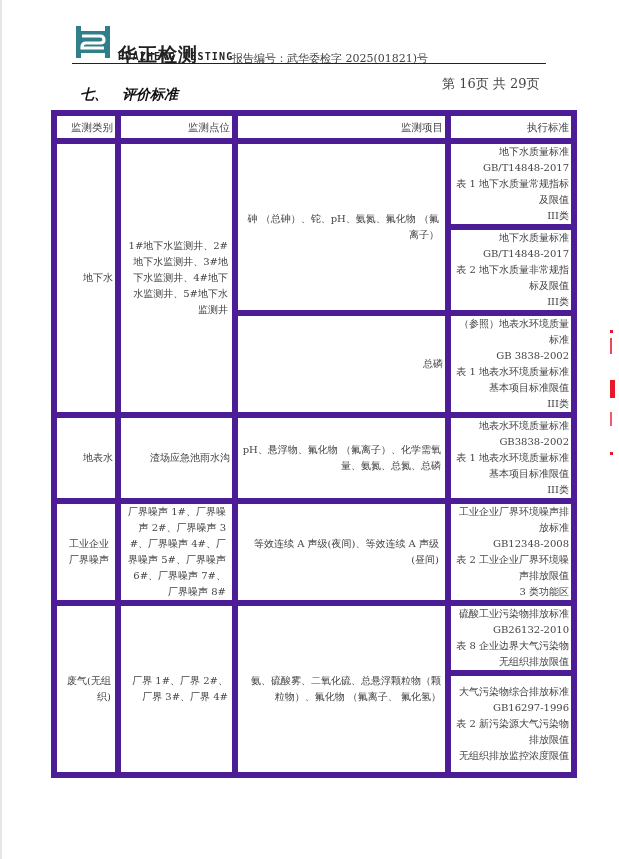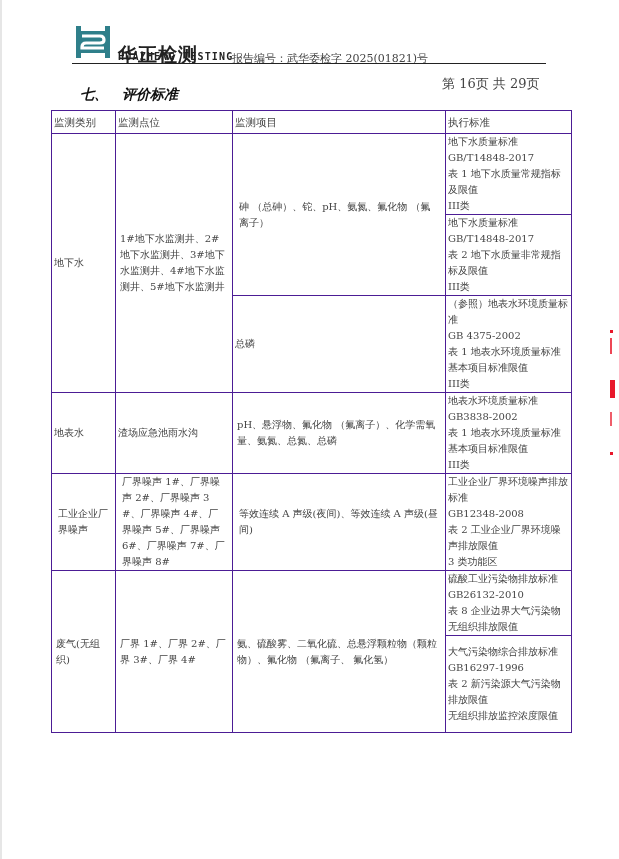--- a/index.html
+++ b/index.html
@@ -11,21 +11,21 @@
     .header { position: absolute; left: 72px; top: 24px; width: 474px; height: 40px; }
     .logo { position: absolute; left: 4px; top: 2px; width: 34px; height: 32px; }
     .brand-cn { position: absolute; left: 46px; top: 2px; font-family: "DejaVu Sans", sans-serif; font-weight: bold; font-size: 19px; color: #222; letter-spacing: 1px; margin-top: 16px; }
     .brand-en { position: absolute; left: 46px; top: 27px; font-family: "DejaVu Sans Mono", monospace; font-weight: bold; font-size: 10px; color: #222; letter-spacing: 1.2px; }
     .report-no { position: absolute; left: 160px; top: 27px; font-size: 11px; color: #444; white-space: nowrap; }
     .page-info { position: absolute; left: 370px; top: 27px; font-size: 13px; color: #444; white-space: nowrap; margin-top: 24px; }
     .header-rule { position: absolute; left: 0; top: 39px; width: 474px; height: 1px; background: #222; }
     .section-title { position: absolute; left: 80px; top: 86px; font-family: "DejaVu Sans", sans-serif; font-weight: bold; font-size: 14px; color: #111; white-space: nowrap; font-style: italic; }
     .section-title .num { margin-right: 14px; }
     table.std { position: absolute; left: 51px; top: 110px; width: 520px; border-collapse: collapse; table-layout: fixed; font-size: 10px; line-height: 16px; color: #444; }
-    table.std td, table.std th { border: 1px solid #4c1d95; text-align: left; vertical-align: middle; padding: 0 2px; font-weight: normal; word-break: break-all; }
+    table.std td, table.std th { border: 6px solid #4c1d95; text-align: right; vertical-align: middle; padding: 0 2px; font-weight: normal; word-break: break-all; }
     table.std th { height: 22px; font-size: 10.5px; }
     .stamp { position: absolute; left: 610px; top: 330px; width: 9px; height: 130px; }
     .stamp .mark { position: absolute; background: #e8182b; }
   </style>
 </head>
 <body>
 
 <div class="left-edge"></div>
 
 <div class="header">
@@ -77,21 +77,21 @@
       <div>地下水质量标准</div>
       <div>GB/T14848-2017</div>
       <div>表 2  地下水质量非常规指标及限值</div>
       <div>III类</div>
     </td>
   </tr>
   <tr>
     <td>总磷</td>
     <td style="height:96px">
       <div>（参照）地表水环境质量标准</div>
-      <div>GB 4375-2002</div>
+      <div>GB 3838-2002</div>
       <div>表 1 地表水环境质量标准基本项目标准限值</div>
       <div>III类</div>
     </td>
   </tr>
 
   <tr>
     <td>地表水</td>
     <td>渣场应急池雨水沟</td>
     <td style="padding:0 4px">pH、悬浮物、氟化物 （氟离子）、化学需氧量、氨氮、总氮、总磷</td>
     <td style="height:80px">

